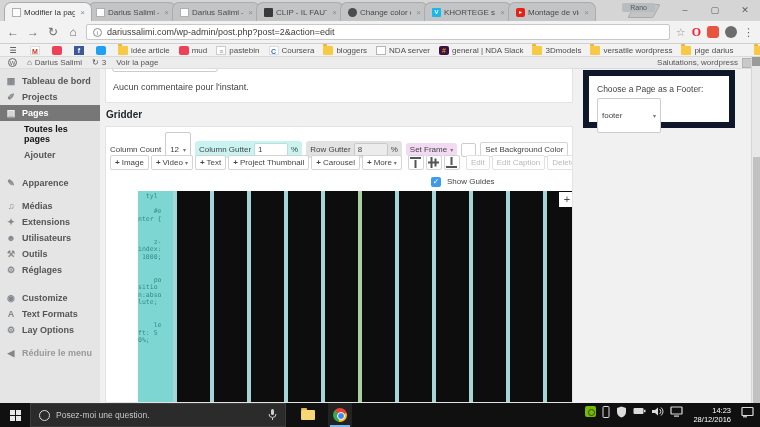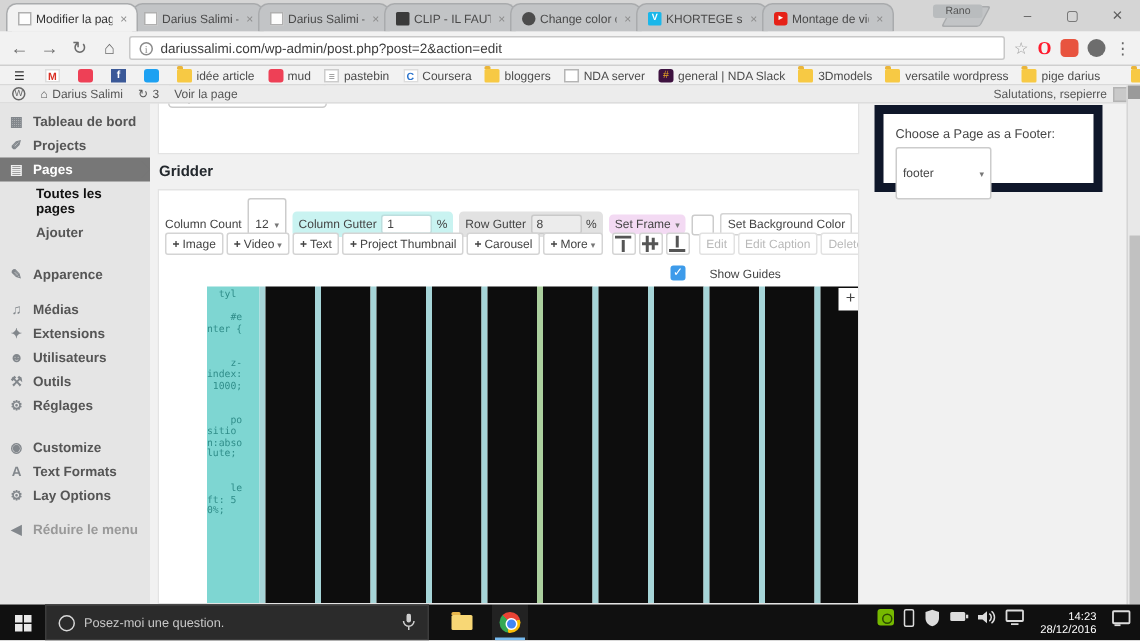--- a/index.html
+++ b/index.html
@@ -100,21 +100,21 @@
   .chip-gray { background:#e2e2e2; }
   .chip-pink { background:#f3daf3; }
   .chip input { width:34px; height:13px; border:1px solid #bcdede; border-radius:2px; font-size:8px; padding:0 3px; color:#444; font-family:"Liberation Sans", sans-serif; }
   .chip-gray input { border-color:#c9c9c9; background:#ececec; }
   .swatch { width:15px; height:14px; background:#fff; border:1px solid #ccc; border-radius:2px; }
   .g-row2 { position:absolute; left:4px; top:28px; display:flex; align-items:center; gap:2px; font-size:8px; }
   .gbtn { background:#fff; border:1px solid #d4d4d4; border-radius:2px; color:#444; font-size:8px; padding:2px 4px; display:inline-flex; align-items:center; gap:2px; white-space:nowrap; }
   .plus-icon::before { content:"+"; font-weight:bold; }
   .icon-btn { width:16px; height:15px; background:#fff; border:1px solid #d4d4d4; border-radius:2px; display:inline-flex; align-items:center; justify-content:center; }
   .gbtn.disabled { color:#b9b9b9; border-color:#e2e2e2; }
-  .g-guides { position:absolute; left:325px; top:50px; display:flex; align-items:center; gap:16px; font-size:8px; color:#444;margin-left:16px; }
+  .g-guides { position:absolute; left:325px; top:50px; display:flex; gap:6px; font-size:8px; color:#444; }
   .checkbox { width:10px; height:10px; background:#3d9bea; border-radius:2px; color:#fff; font-size:8px; line-height:10px; text-align:center; }
   .checkbox::before { content:"\2713"; }
 
   
   .grid-wrap { position:absolute; left:0px; top:64px; width:466px; height:213px; background:#fff; }
   .grid-cols { position:absolute; left:0; top:0; height:213px; display:flex;margin-left:32px; }
   .code-cell { width:35px; height:213px; flex:none; overflow:hidden; }
   .code-pre { font-family:"DejaVu Sans Mono", monospace; font-size:6.5px; line-height:7.6px; color:#23807d; white-space:pre; padding-top:2px; opacity:.85; }
   .gutter { width:4px; flex:none; }
   .gcol { width:33px; flex:none; }
@@ -316,21 +316,21 @@
     <span class="ab-item">
       <span>⌂</span>
       <span>Darius Salimi</span>
     </span>
     <span class="ab-item">
       <span>↻</span>
       <span>3</span>
     </span>
     <span class="ab-item">Voir la page</span>
     <span class="ab-right">
-      <span>Salutations, rsepierre</span>
+      <span>Salutations, wordpress</span>
       <span class="avatar"></span>
     </span>
   </div>
 
   <div class="wp-sidebar">
 
       <div class="sb-item">
         <span class="sb-icon ic-dashboard"></span>
         <span class="sb-label">Tableau de bord</span>
       </div>
@@ -403,20 +403,21 @@
       <div class="sb-item muted gap-sm">
         <span class="sb-icon ic-collapse"></span>
         <span class="sb-label">Réduire le menu</span>
       </div>
     </div>
 
   <div class="main">
 
     <div class="comment-panel">
       <button class="btn comment-btn">Ajouter un commentaire</button>
+      <div class="comment-empty">Aucun commentaire pour l'instant.</div>
     </div>
 
     <div class="gridder-title">Gridder</div>
 
     <div class="gridder-panel">
 
       <div class="g-row1">
         <span class="g-label">Column Count</span>
         <span class="select">
           <span>12</span>

